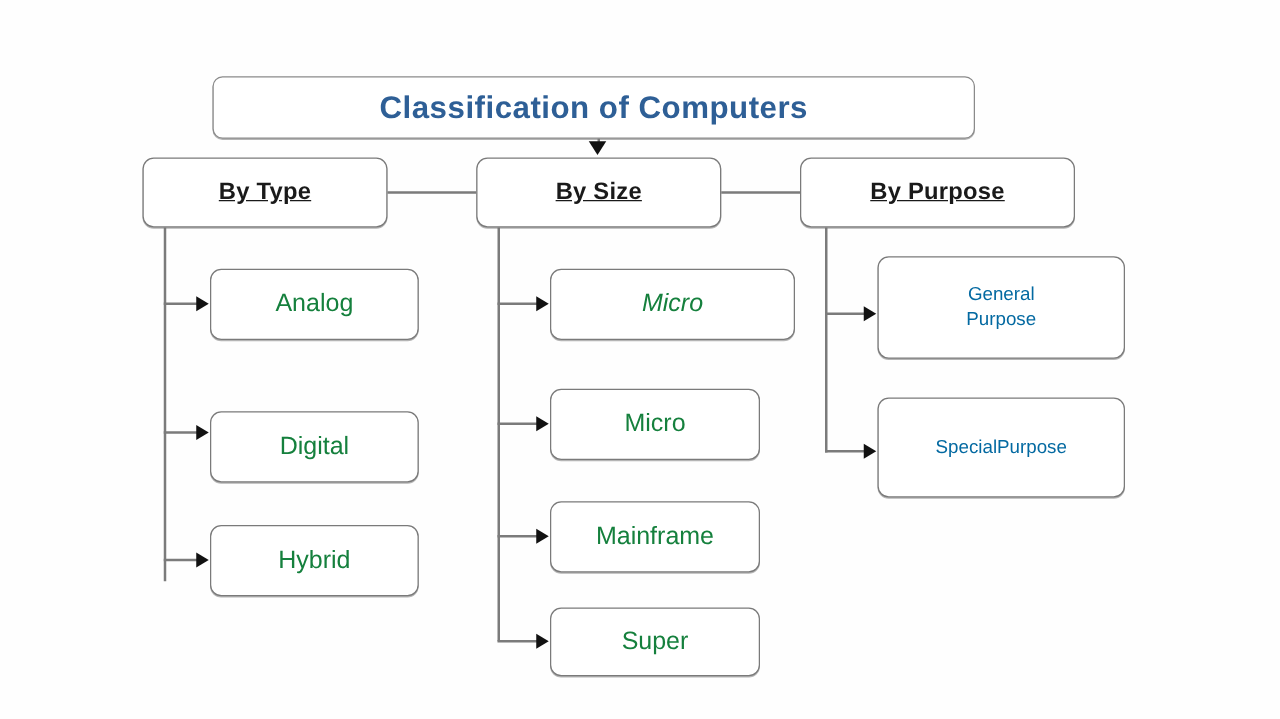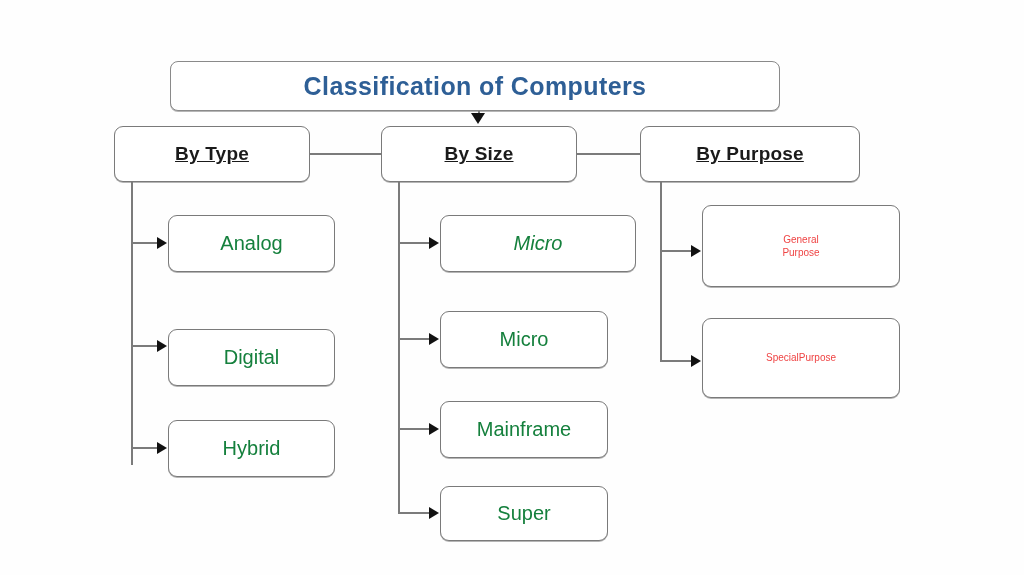--- a/index.html
+++ b/index.html
@@ -52,22 +52,22 @@
     text-decoration: underline;
   }
 
   .node.leaf span {
     color: #15803d;
     font-weight: normal;
     font-size: 20px;
   }
 
   .node.leaf.small span {
-    font-size: 10px;
-    color: #ef4444;
+    font-size: 15px;
+    color: #0369a1;
   }
 
   
   .edge {
     position: absolute;
     background: #7b7b7b;
     z-index: 1;
   }
   .edge.v { width: 2px; }
   .edge.h { height: 2px; }

